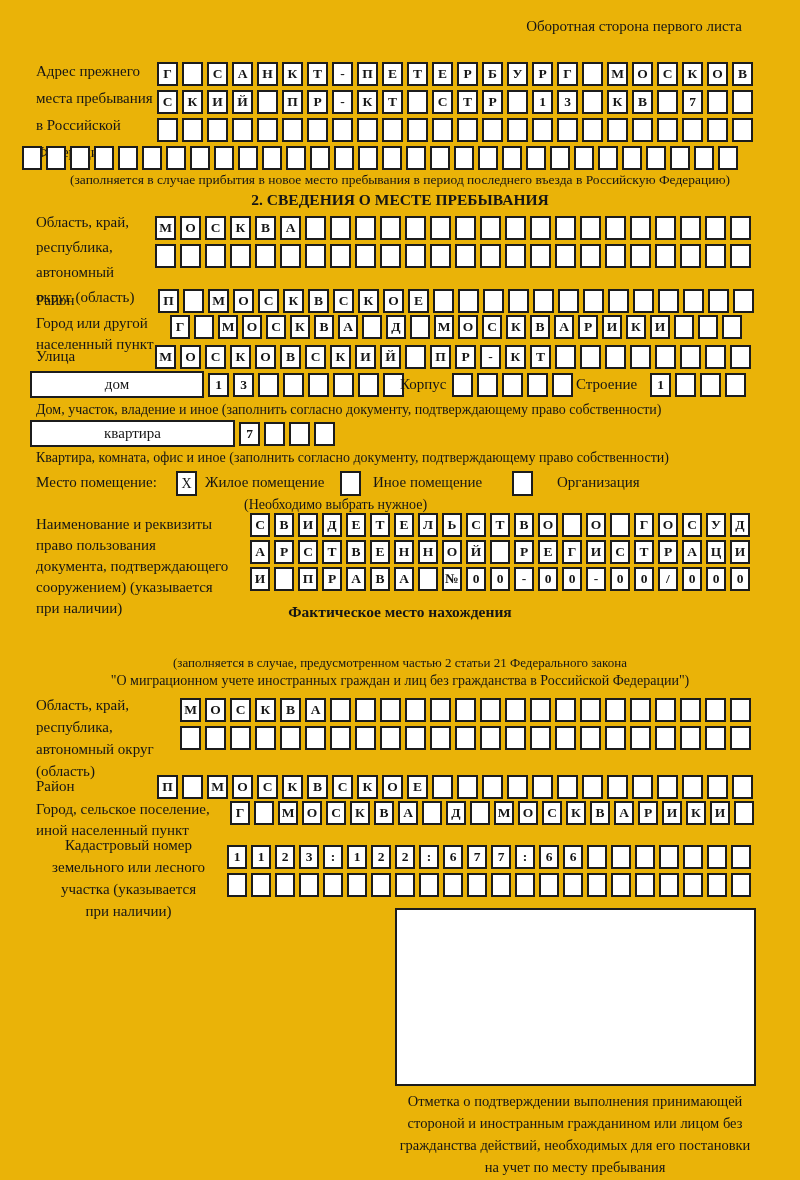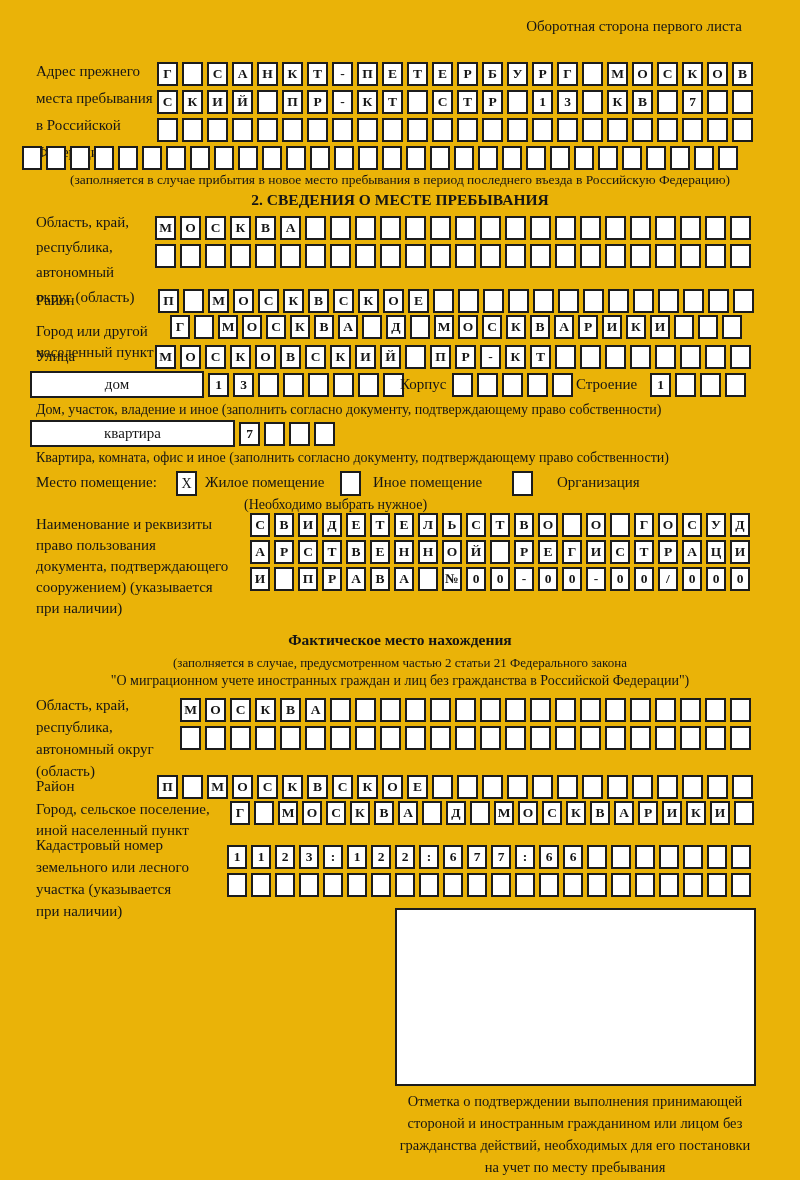--- a/index.html
+++ b/index.html
@@ -231,21 +231,21 @@
       <span class="cell"></span>
       <span class="cell"></span>
       <span class="cell"></span>
       <span class="cell"></span>
       <span class="cell"></span>
       <span class="cell"></span>
       <span class="cell"></span>
       <span class="cell"></span>
     </div>
 
-  <div class="abs lbl lbl-tight" style="left:36px;top:321px;width:135px;">
+  <div class="abs lbl lbl-tight" style="left:36px;top:313px;width:135px;">
       <div>Город или другой</div>
       <div>населенный пункт</div>
     </div>
   <div class="boxrow" style="left:170px;top:315px;">
       <span class="cell" style="width: 20px;">Г</span>
       <span class="cell" style="width: 20px;"></span>
       <span class="cell" style="width: 20px;">М</span>
       <span class="cell" style="width: 20px;">О</span>
       <span class="cell" style="width: 20px;">С</span>
       <span class="cell" style="width: 20px;">К</span>
@@ -413,21 +413,21 @@
       <span class="cell" style="width: 20px;">0</span>
       <span class="cell" style="width: 20px;">-</span>
       <span class="cell" style="width: 20px;">0</span>
       <span class="cell" style="width: 20px;">0</span>
       <span class="cell" style="width: 20px;">/</span>
       <span class="cell" style="width: 20px;">0</span>
       <span class="cell" style="width: 20px;">0</span>
       <span class="cell" style="width: 20px;">0</span>
     </div>
 
-  <div class="abs heading" style="top:631px;">Фактическое место нахождения</div>
+  <div class="abs heading" style="top:603px;">Фактическое место нахождения</div>
   <div class="abs note" style="top:655px;font-size:13px;">(заполняется в случае, предусмотренном частью 2 статьи 21 Федерального закона</div>
   <div class="abs note" style="top:673px;font-size:14px;">"О миграционном учете иностранных граждан и лиц без гражданства в Российской Федерации")</div>
 
   <div class="abs lbl lbl22" style="left:36px;top:694px;width:140px;">
       <div>Область, край,</div>
       <div>республика,</div>
       <div>автономный округ</div>
       <div>(область)</div>
     </div>
   <div class="boxrow" style="left:180px;top:698px;">
@@ -531,21 +531,21 @@
       <span class="cell" style="width: 20px;">К</span>
       <span class="cell" style="width: 20px;">В</span>
       <span class="cell" style="width: 20px;">А</span>
       <span class="cell" style="width: 20px;">Р</span>
       <span class="cell" style="width: 20px;">И</span>
       <span class="cell" style="width: 20px;">К</span>
       <span class="cell" style="width: 20px;">И</span>
       <span class="cell" style="width: 20px;"></span>
     </div>
 
-  <div class="abs lbl lbl22" style="left:36px;top:834px;width:185px;">
+  <div class="abs lbl lbl22" style="left:36px;top:834px;width:185px;text-align:center;">
       <div>Кадастровый номер</div>
       <div>земельного или лесного</div>
       <div>участка (указывается</div>
       <div>при наличии)</div>
     </div>
   <div class="boxrow" style="left:227px;top:845px;">
       <span class="cell" style="width: 20px;">1</span>
       <span class="cell" style="width: 20px;">1</span>
       <span class="cell" style="width: 20px;">2</span>
       <span class="cell" style="width: 20px;">3</span>

